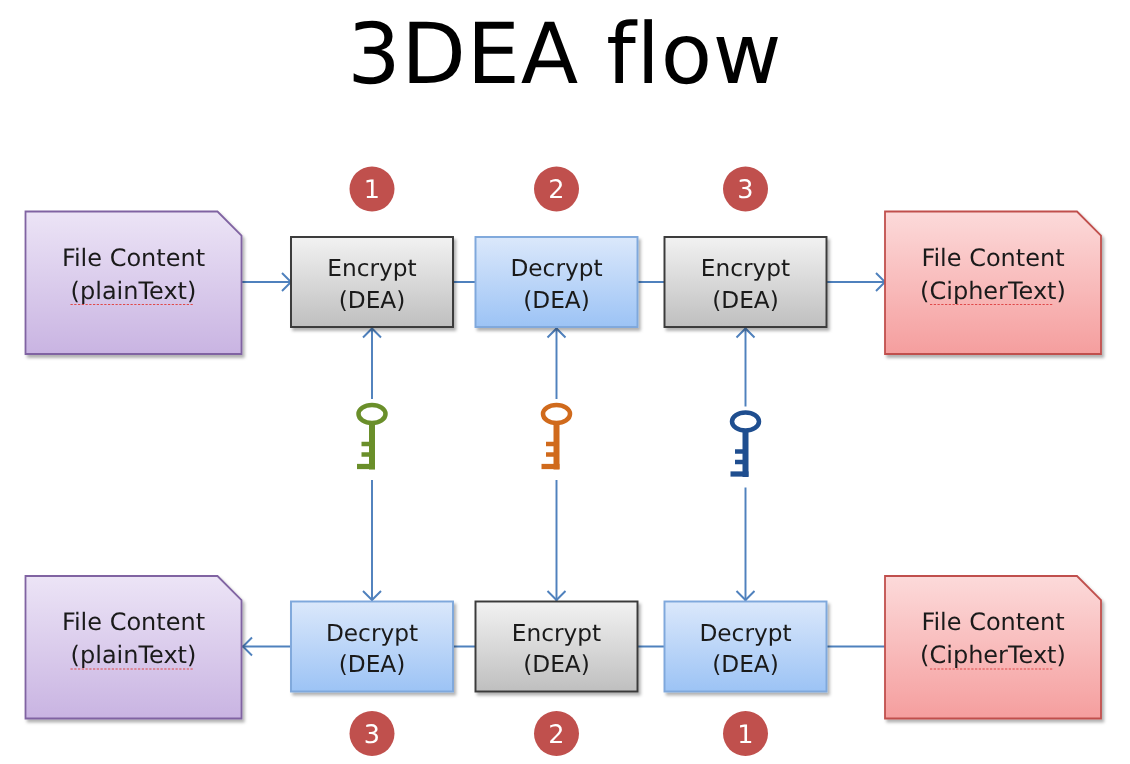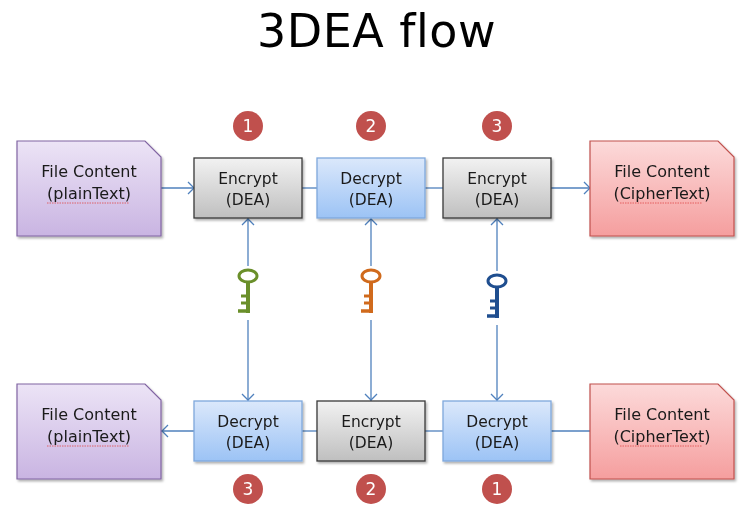--- a/index.html
+++ b/index.html
@@ -1,19 +1,19 @@
 <!DOCTYPE html>
 <html><head>
   <meta charset="utf-8">
   <style>
     html, body { margin: 0; padding: 0; background: #ffffff; }
     body { width: 753px; height: 509px; position: relative; overflow: hidden;
            font-family: "DejaVu Sans", sans-serif; }
     .title { position: absolute; left: 0; top: 4px; width: 753px; text-align: center;
-             font-size: 46px; color: #000; letter-spacing: 0.5px; }
+             font-size: 56px; color: #000; letter-spacing: 0.5px; }
     svg#diagram { position: absolute; left: 0; top: 0; }
     .box-text { font-family: "DejaVu Sans", sans-serif; font-size: 15.5px; fill: #1a1a1a; }
     .file-text { font-family: "DejaVu Sans", sans-serif; font-size: 16px; fill: #1a1a1a; }
     .badge-text { font-family: "DejaVu Sans", sans-serif; font-size: 17px; fill: #ffffff; }
     .squiggle { stroke: #e04a4a; stroke-width: 0.8; fill: none; stroke-dasharray: 1.5 1; }
   </style>
 </head>
 <body>
 
 <div class="title">3DEA flow</div>

